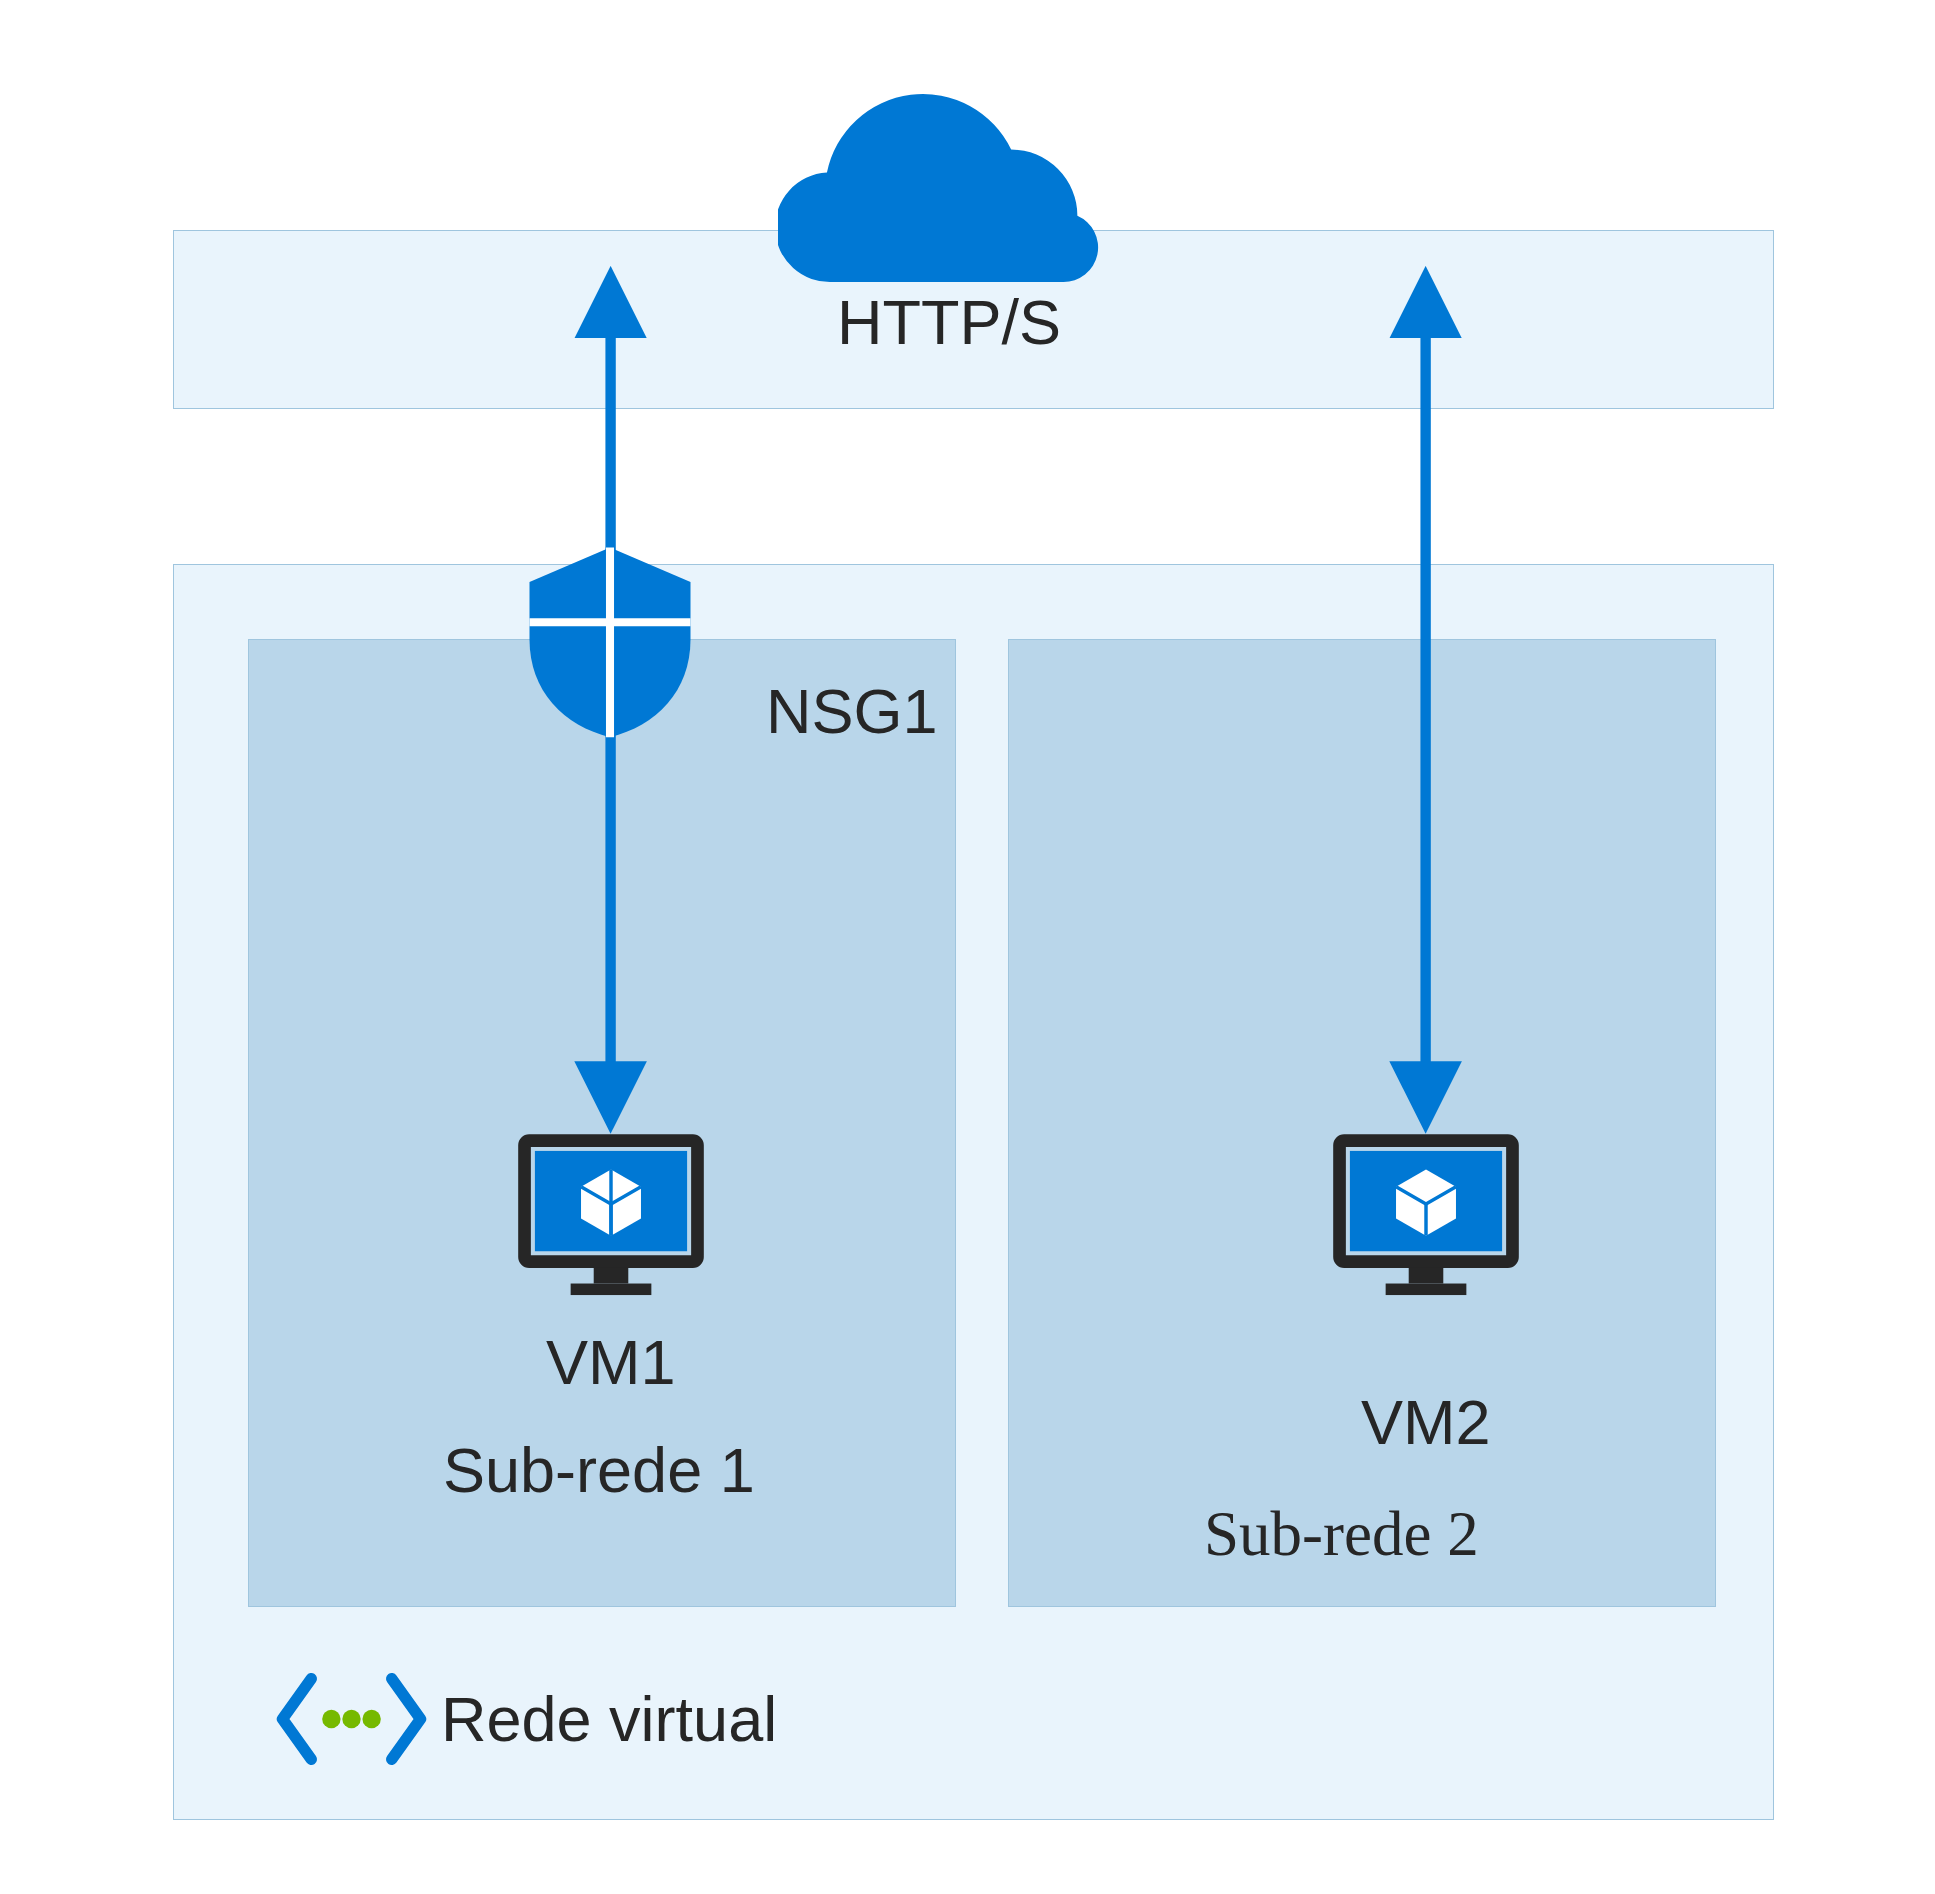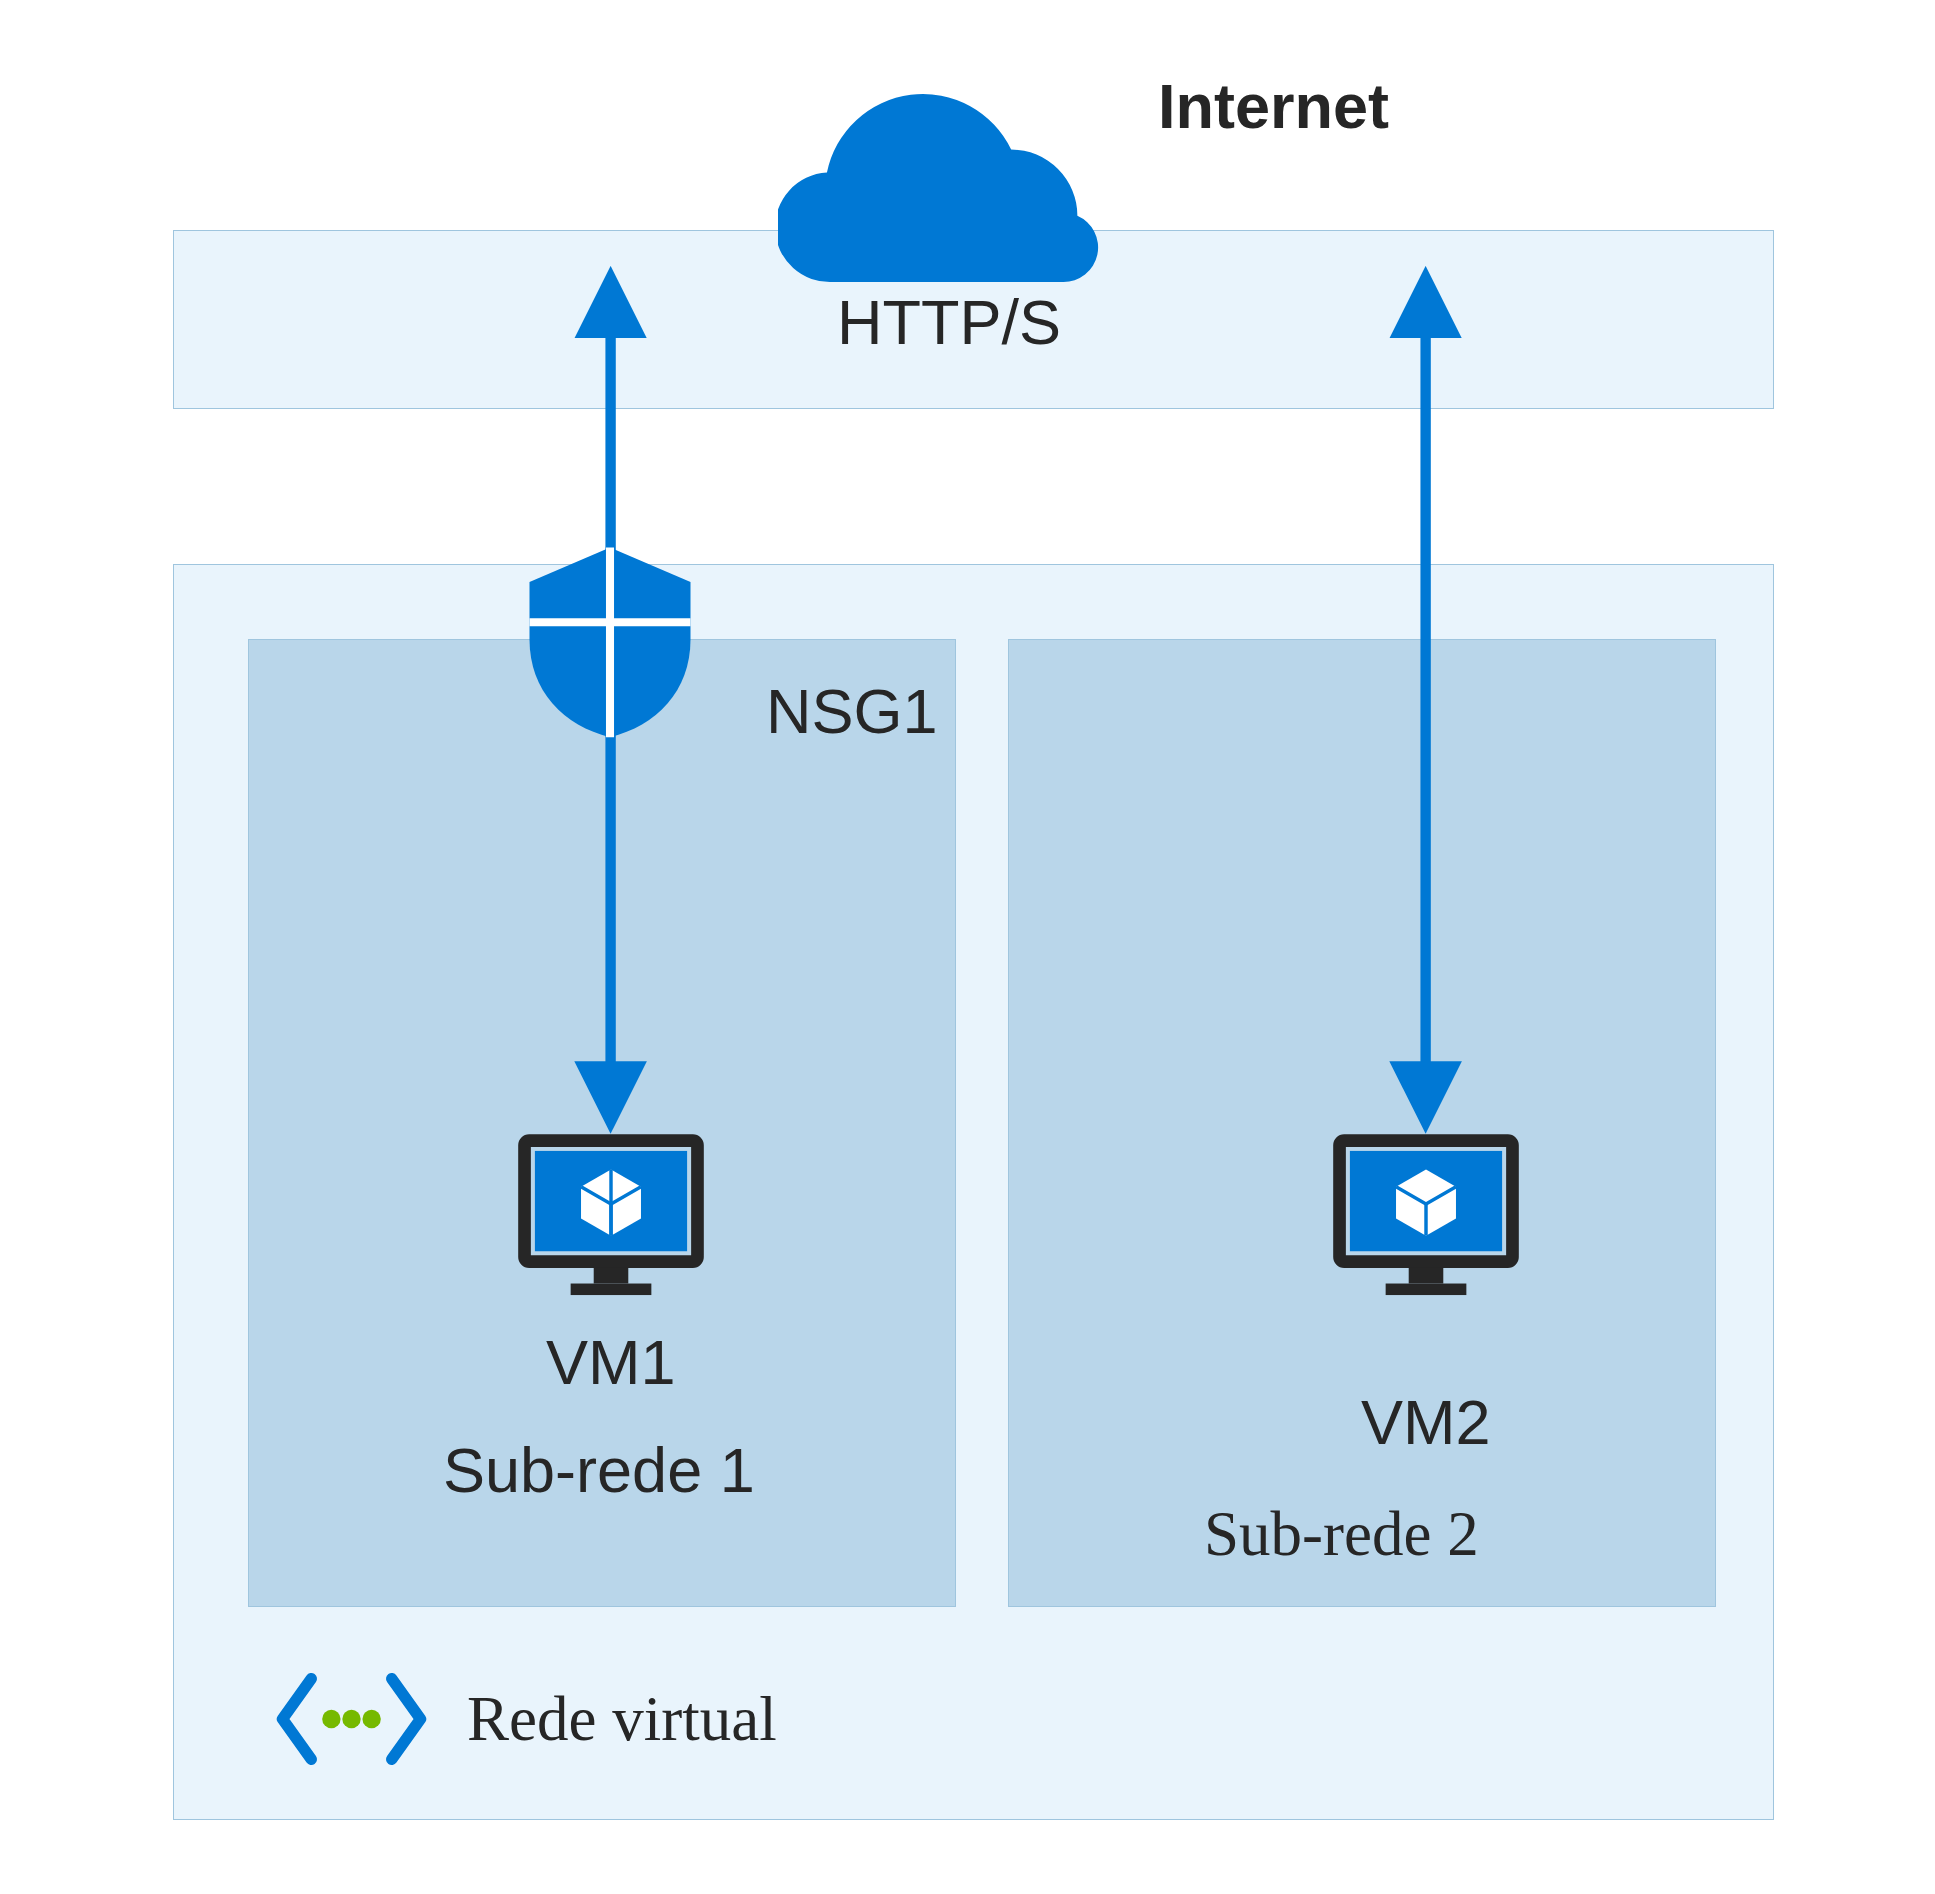--- a/index.html
+++ b/index.html
@@ -100,30 +100,29 @@
   </svg>
 
   <svg class="abs" width="161" height="104" style="left:271px; top:1667px;" viewBox="0 0 280 180">
     <polyline points="70,20 20,90 70,160" fill="none" stroke="#0078D4" stroke-width="20" stroke-linecap="round" stroke-linejoin="round"></polyline>
     <polyline points="210,20 260,90 210,160" fill="none" stroke="#0078D4" stroke-width="20" stroke-linecap="round" stroke-linejoin="round"></polyline>
     <circle cx="105" cy="90" r="16" fill="#76B900"></circle>
     <circle cx="140" cy="90" r="16" fill="#76B900"></circle>
     <circle cx="175" cy="90" r="16" fill="#76B900"></circle>
   </svg>
 
-  <div class="abs txt txt-bold" style="left:1158px; top:69px;">Internet</div>
 
   <div class="abs txt" style="left:837px; top:285px;">HTTP/S</div>
 
   <div class="abs txt" style="left:726px; top:674px;margin-left:40px;">NSG1</div>
 
   <div class="abs txt" style="left:546px; top:1325px;">VM1</div>
 
   <div class="abs txt" style="left:1361px; top:1385px;">VM2</div>
 
   <div class="abs txt" style="left:443px; top:1433px;">Sub-rede 1</div>
 
   <div class="abs txt" style="left:1204px; top:1497px;font-family:Liberation Serif, serif;">Sub-rede 2</div>
 
-  <div class="abs txt" style="left:467px; top:1682px;font-family:Liberation Serif, serif;">Rede virtual</div>
+  <div class="abs txt" style="left:441px; top:1682px;">Rede virtual</div>
 
 </div>
 
 
 </body></html>

